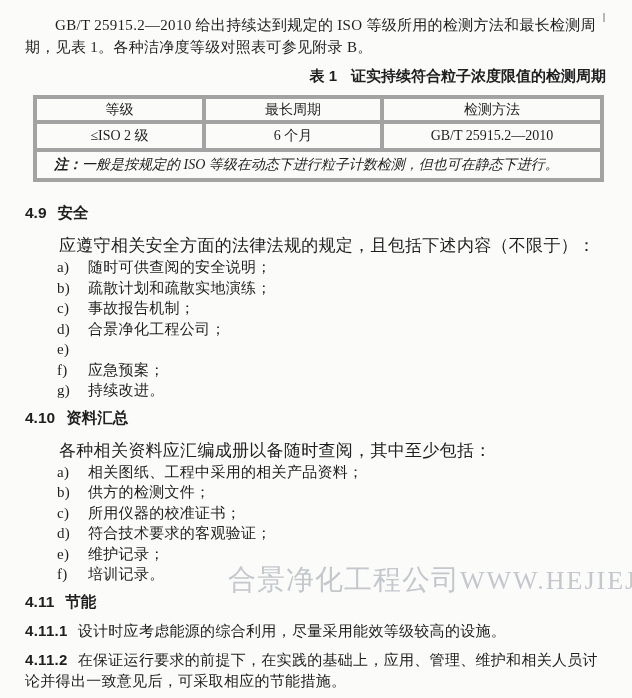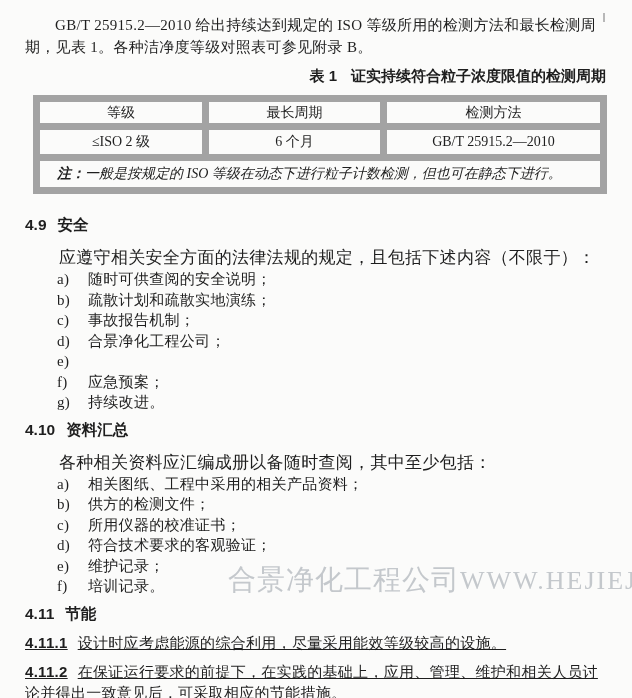--- a/index.html
+++ b/index.html
@@ -32,21 +32,21 @@
   }
   .caption .cap-label { margin-right:14px; }
 
   table {
     border-collapse:collapse;
     margin:8px 0 0 8px;
     width:567px;
     table-layout:fixed;
   }
   th, td {
-    border:7px solid #a3a3a3;
+    border:4px solid #a3a3a3;
     text-align:center;
     font-weight:normal;
     font-size:14px;
     padding:0 4px;
   }
   th { height:21px; }
   td { height:24px; }
   col.c1 { width:169px; }
   col.c2 { width:178px; }
   col.c3 { width:220px; }
@@ -85,21 +85,20 @@
     padding-left:32px;
     letter-spacing:0.3px;
   }
   .li .marker { flex:none; width:31px; }
 
   .clause {
     margin:7px 0 0 0;
     font-size:15px;
     line-height:21px;
     letter-spacing:0.3px;
-    text-decoration:underline;
   }
   .clause .cnum {
     font-family:"Liberation Sans","DejaVu Sans",sans-serif;
     font-weight:bold;
     margin-right:10px;
   }
 
   .watermark {
     position:absolute;
     left:228px; top:561px;

